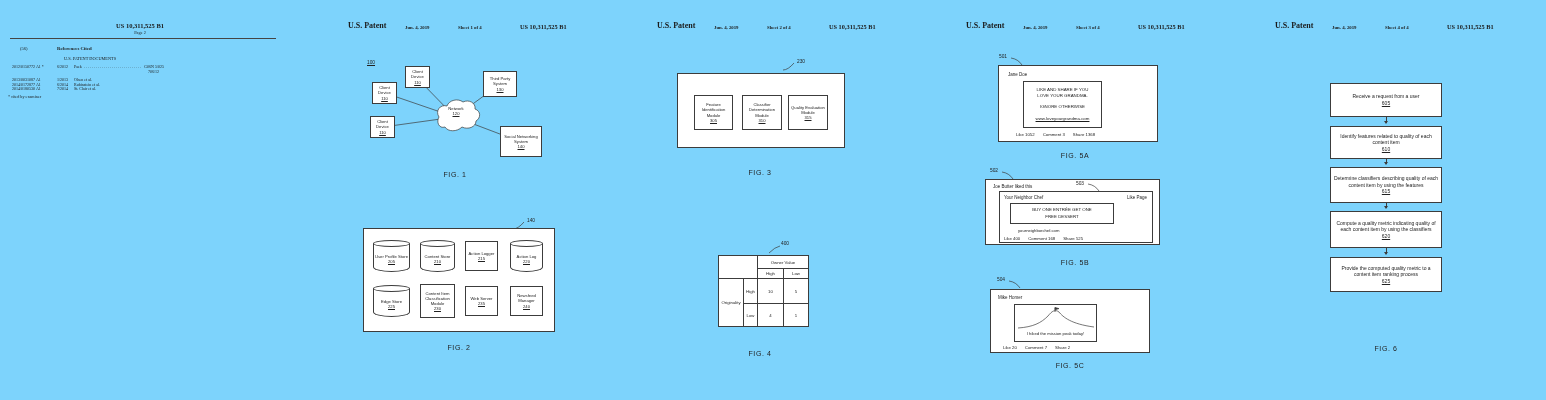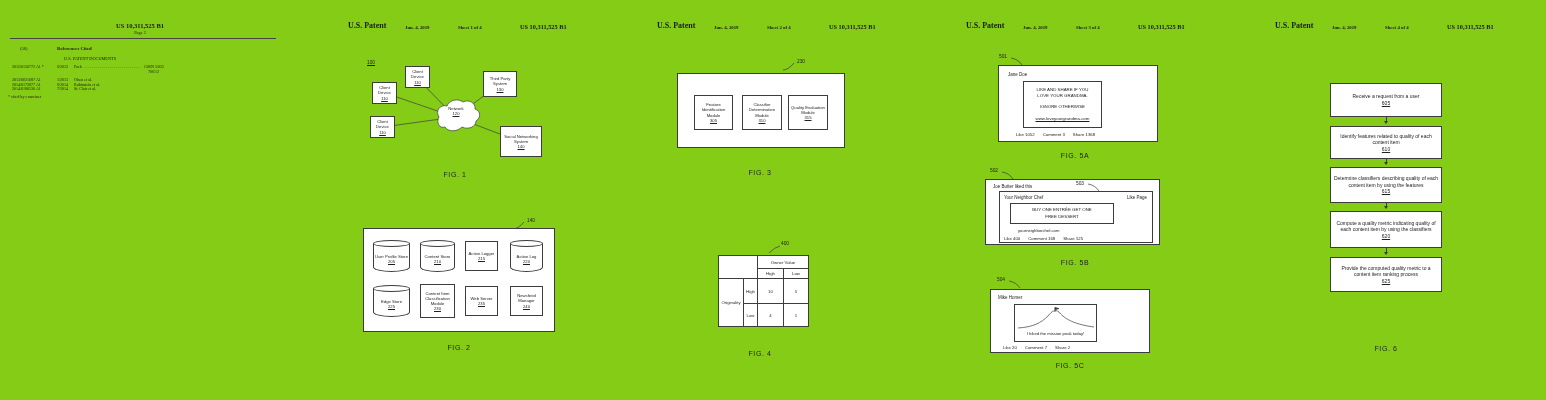--- a/index.html
+++ b/index.html
@@ -1,19 +1,19 @@
 <!DOCTYPE html>
 <html><head>
 <meta charset="utf-8">
 <style>
   *{box-sizing:border-box;margin:0;padding:0}
   html,body{width:1546px;height:400px;background:#fff}
   #stage{position:relative;width:1546px;height:400px;overflow:hidden;background:#fff;
          color:#1b1b1b;font-family:"Liberation Sans",sans-serif}
-  .page{position:absolute;top:0;height:400px;width:310px;background:#84cc16}
+  .page{position:absolute;top:0;height:400px;width:310px;background:#7dd3fc}
   .abs{position:absolute}
   
   .sh-app{position:absolute;font:bold 8px "Liberation Serif",serif;white-space:nowrap}
   .sh-mid{position:absolute;font:bold 4.8px "Liberation Serif",serif;white-space:nowrap}
   .sh-num{position:absolute;font:bold 6.3px "Liberation Serif",serif;white-space:nowrap}
   
   .p1{font-family:"Liberation Serif",serif}
   .p1c{position:absolute;left:0;right:30px;text-align:center}
   .rule{position:absolute;border-top:0.9px solid #444}
   .cit-row{display:flex;font-size:4px;line-height:1.15;white-space:nowrap}

